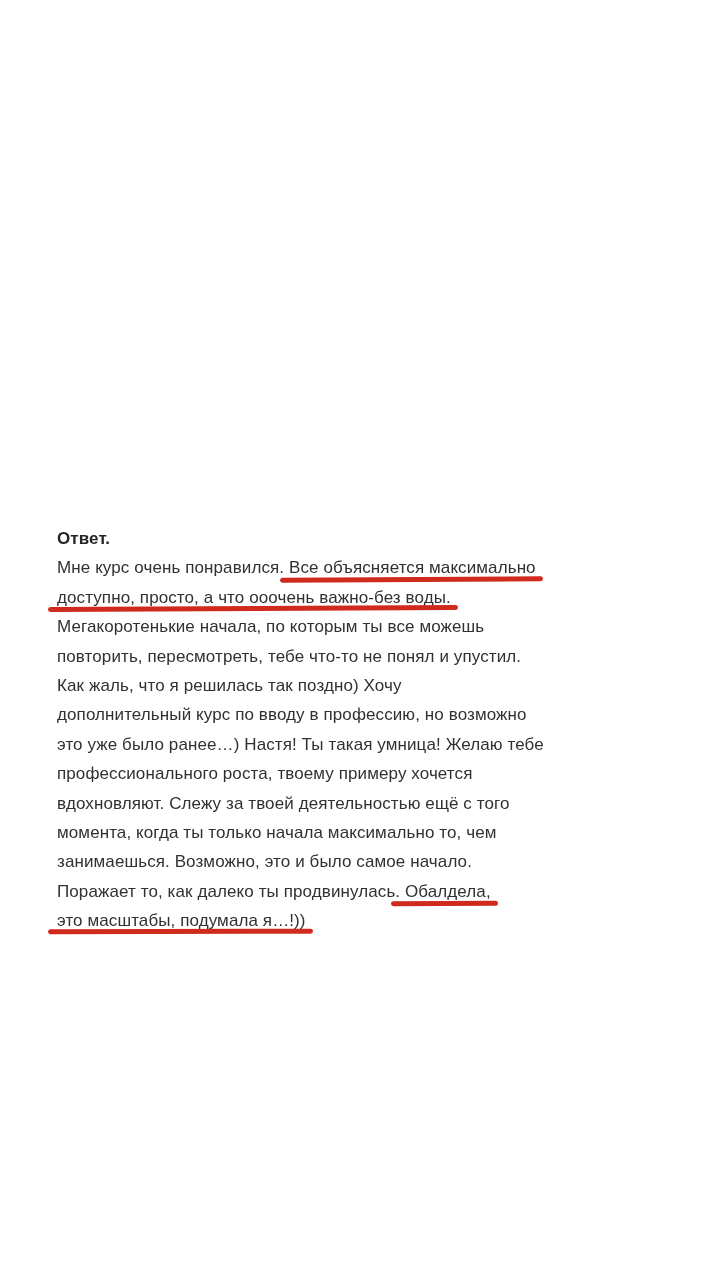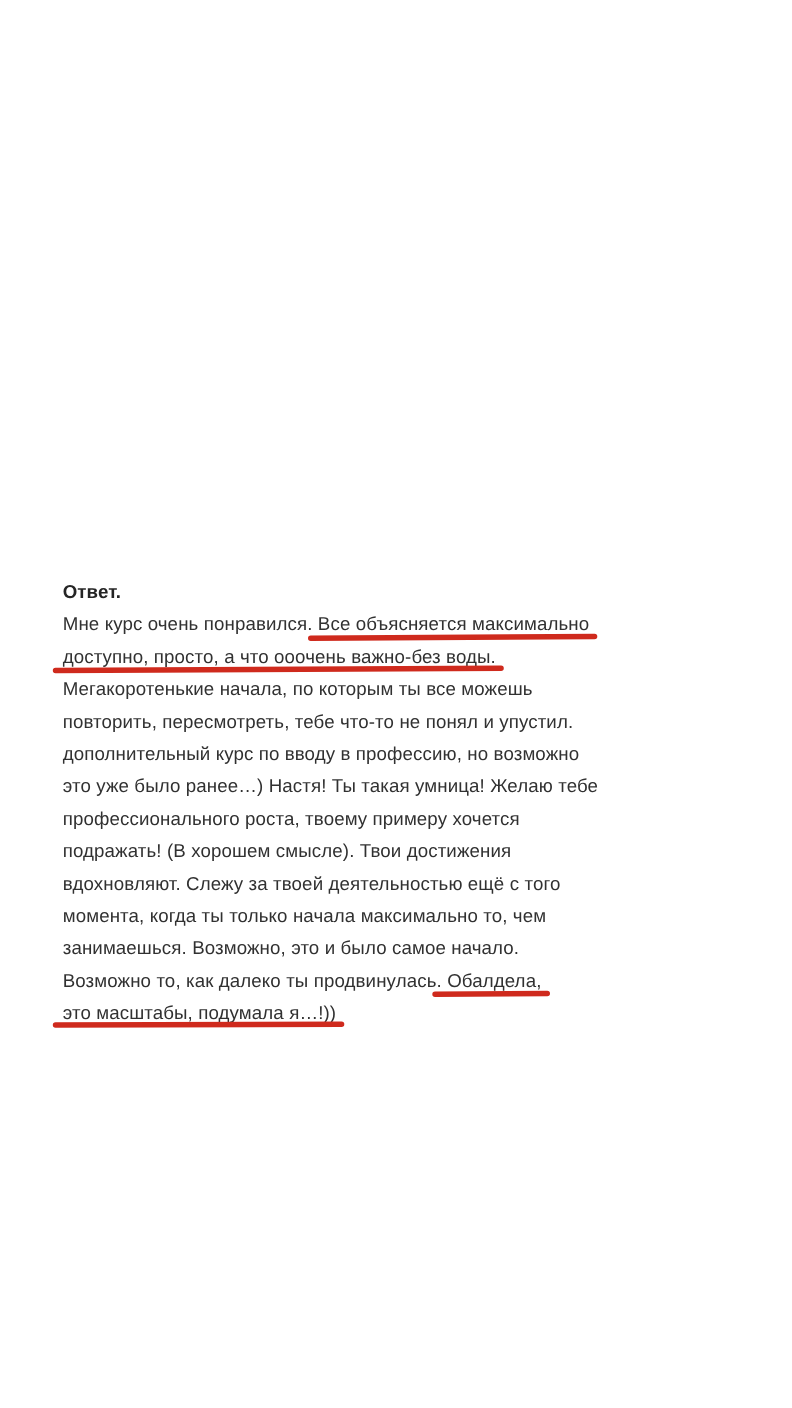--- a/index.html
+++ b/index.html
@@ -58,24 +58,24 @@
 <body>
 
 <div class="canvas" style="--bg: #ffffff; --text: #313131; --red: #cf2a1d;">
   <div class="answer">
     <div class="line heading">Ответ.</div>
     <div class="lines">
         <div class="line"><span>Мне курс очень понравился. </span><span class="redline">Все объясняется максимально</span></div>
         <div class="line"><span class="redline">доступно, просто, а что ооочень важно-без воды.</span></div>
         <div class="line"><span>Мегакоротенькие начала, по которым ты все можешь</span></div>
         <div class="line"><span>повторить, пересмотреть, тебе что-то не понял и упустил.</span></div>
+        <div class="line"><span>Как жаль, что я решилась так поздно) Хочу</span></div>
         <div class="line"><span>дополнительный курс по вводу в профессию, но возможно</span></div>
         <div class="line"><span>это уже было ранее…) Настя! Ты такая умница! Желаю тебе</span></div>
         <div class="line"><span>профессионального роста, твоему примеру хочется</span></div>
-        <div class="line"><span>подражать! (В хорошем смысле). Твои достижения</span></div>
         <div class="line"><span>вдохновляют. Слежу за твоей деятельностью ещё с того</span></div>
         <div class="line"><span>момента, когда ты только начала максимально то, чем</span></div>
         <div class="line"><span>занимаешься. Возможно, это и было самое начало.</span></div>
-        <div class="line"><span>Возможно то, как далеко ты продвинулась.</span><span class="redline"> Обалдела,</span></div>
+        <div class="line"><span>Поражает то, как далеко ты продвинулась.</span><span class="redline"> Обалдела,</span></div>
         <div class="line"><span class="redline">это масштабы, подумала я…!))</span></div>
       </div>
   </div>
 </div>
 
 </body></html>

